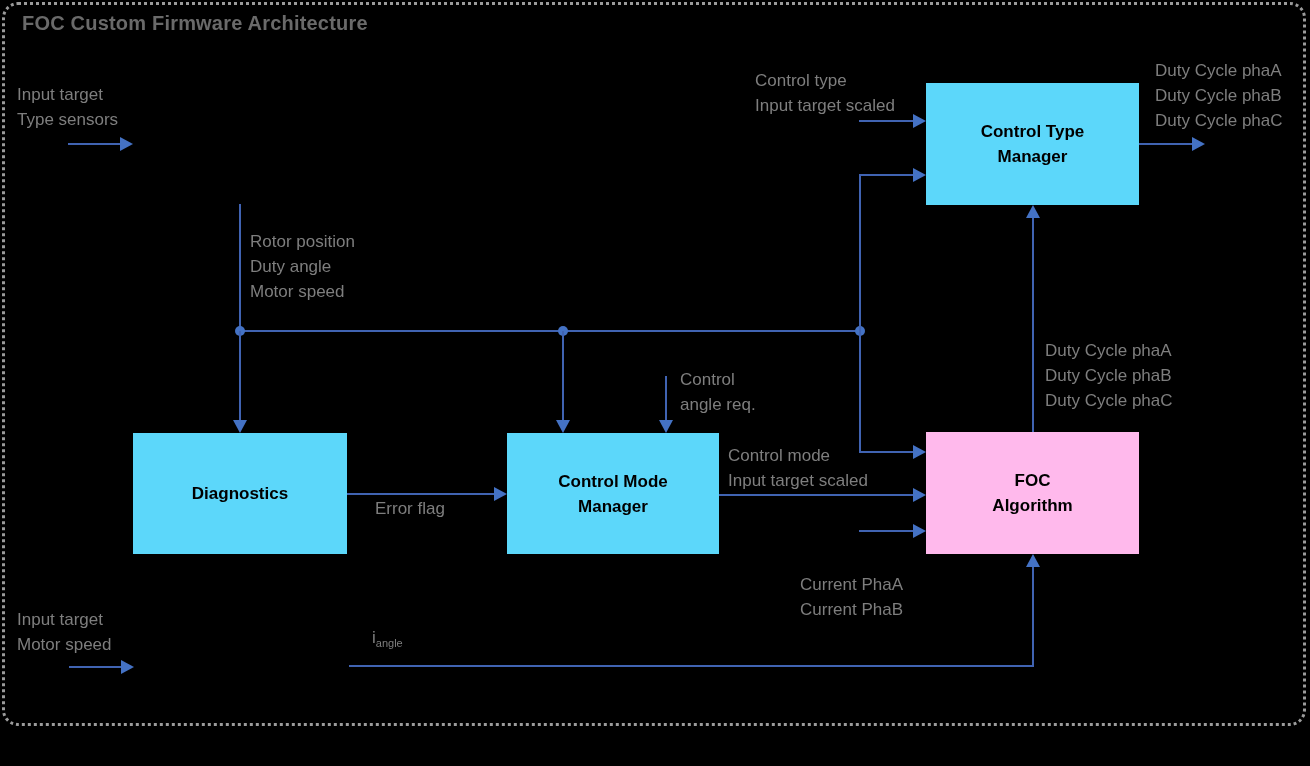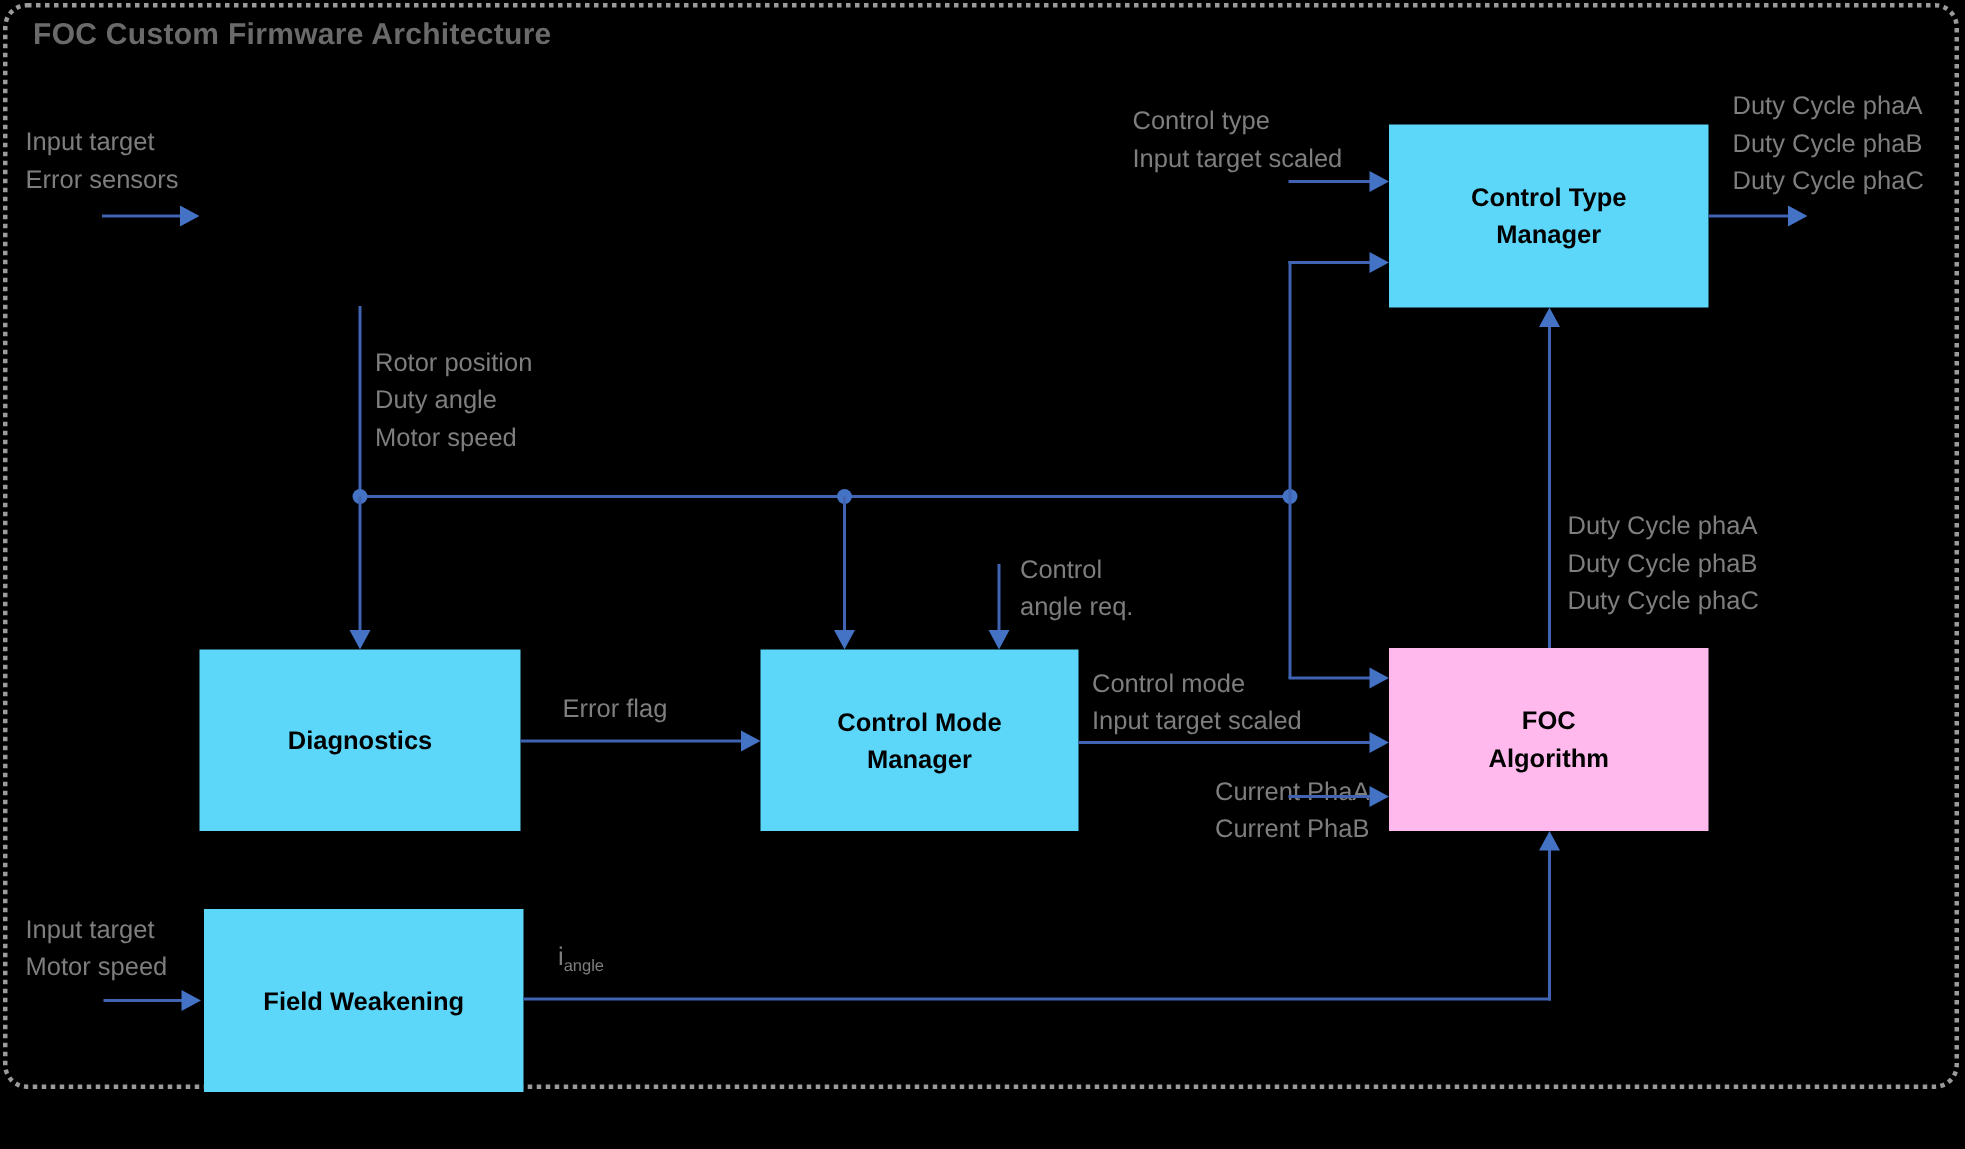--- a/index.html
+++ b/index.html
@@ -112,27 +112,24 @@
   <div class="node" style="left:926px; top:83px; width:213px; height:122px;">
     <span>Control Type</span>
     <span>Manager</span>
   </div>
 
   <div class="node pink" style="left:926px; top:432px; width:213px; height:122px;">
     <span>FOC</span>
     <span>Algorithm</span>
   </div>
 
-  <div class="node" style="left:136px; top:606px; width:213px; height:122px;">
-    <span>Field Weakening</span>
-  </div>
 
   <div class="edge-label" style="left:17px; top:82px;">
     <span>Input target</span>
-    <span>Error sensors</span>
+    <span>Type sensors</span>
   </div>
 
   <div class="edge-label" style="left:250px; top:229px;">
     <span>Rotor position</span>
     <span>Duty angle</span>
     <span>Motor speed</span>
   </div>
 
   <div class="edge-label" style="left:755px; top:68px;">
     <span>Control type</span>
@@ -143,36 +140,36 @@
     <span>Duty Cycle phaA</span>
     <span>Duty Cycle phaB</span>
     <span>Duty Cycle phaC</span>
   </div>
 
   <div class="edge-label" style="left:680px; top:367px;">
     <span>Control</span>
     <span>angle req.</span>
   </div>
 
-  <div class="edge-label" style="left:375px; top:460px;">
+  <div class="edge-label" style="left:375px; top:496px;">
     <span>Error flag</span>
   </div>
 
   <div class="edge-label" style="left:728px; top:443px;">
     <span>Control mode</span>
     <span>Input target scaled</span>
   </div>
 
   <div class="edge-label" style="left:1045px; top:338px;">
     <span>Duty Cycle phaA</span>
     <span>Duty Cycle phaB</span>
     <span>Duty Cycle phaC</span>
   </div>
 
-  <div class="edge-label" style="left:800px; top:515px;margin-left:10px;">
+  <div class="edge-label" style="left:800px; top:572px;">
     <span>Current PhaA</span>
     <span>Current PhaB</span>
   </div>
 
   <div class="edge-label" style="left:17px; top:607px;">
     <span>Input target</span>
     <span>Motor speed</span>
   </div>
 
   <div class="idtgt" style="left:372px; top:628px;">

